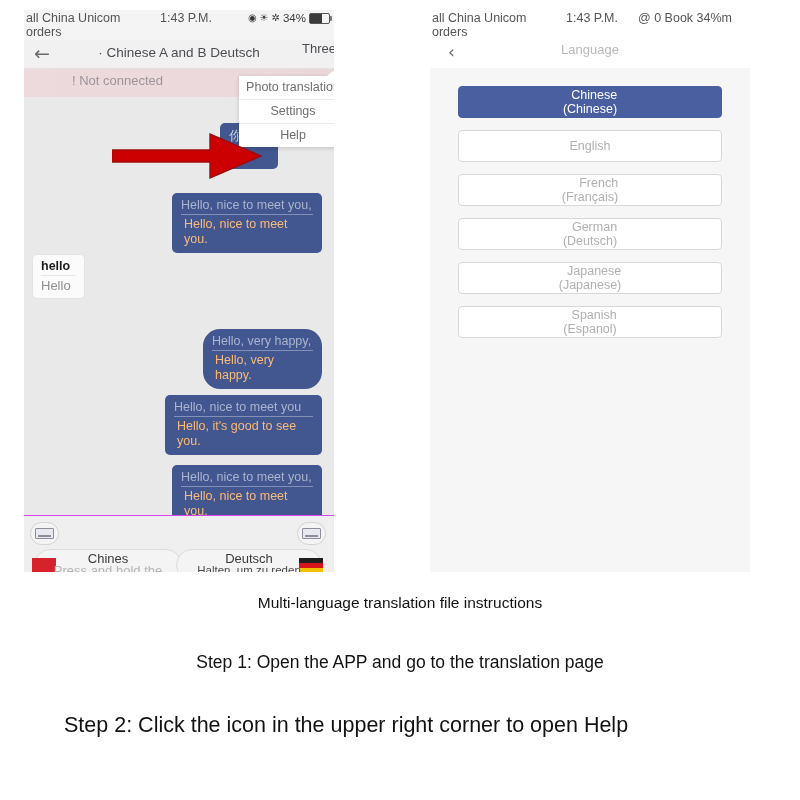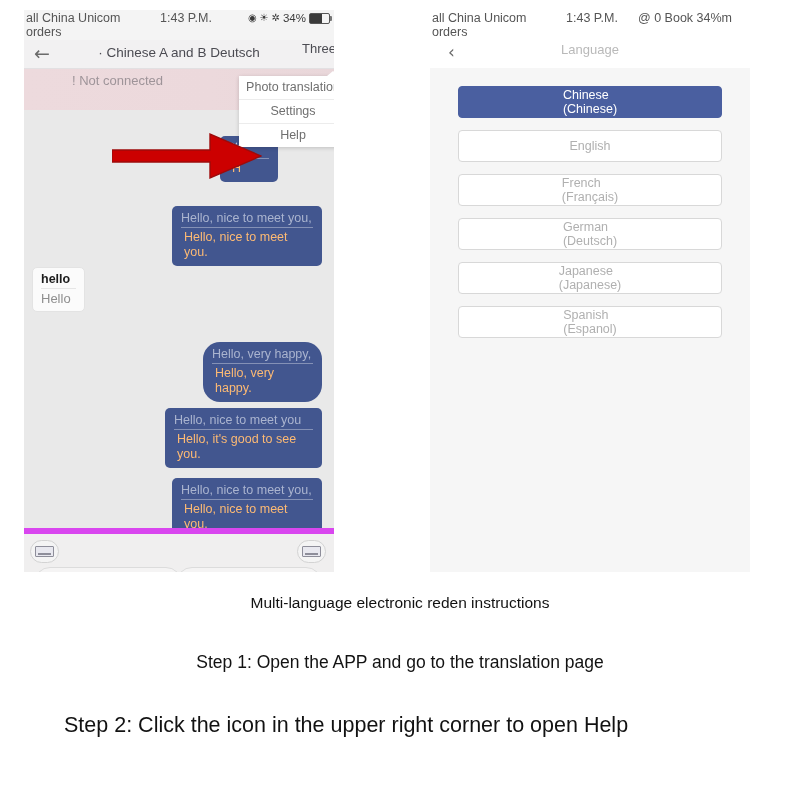--- a/index.html
+++ b/index.html
@@ -84,21 +84,21 @@
     color: #b9b9b9; left: 90px; right: 90px; top: 3px;
     line-height: 14px; font-size: 13px; text-align: center;
   }
   .nav-right {
     position: absolute; right: 2px; top: 2px; width: 30px;
     font-size: 13px; color: #4b4b52; line-height: 14px;
   }
 
   
   .banner {
-    height: 41px; background: #edd9dc;
+    height: 28px; background: #edd9dc;
     background: linear-gradient(90deg,#eddadd 0%, #ecd9dc 60%, #e9d7da 100%);
     color: #9e9499; font-size: 13px; padding: 5px 0 0 48px;
     line-height: 14px; box-sizing: border-box;
   }
 
   
   .chat {
     position: relative; height: 418px; background: #e9e9e9;
     overflow: hidden;
   }
@@ -143,22 +143,21 @@
     padding: 4px 6px; line-height: 15px; border-bottom: 1px solid #ececec;
   }
   .menu-item:last-child { border-bottom: none; }
 
   
   .arrow { position: absolute; left: 88px; top: 122px; z-index: 45; }
 
   
   .toolbar {
     position: relative; height: 82px; background: #f0efef;
-    border-top: 6px solid #d946ef;
-    font-family: Liberation Serif, serif;
+    border-top: 1px solid #d946ef;
   }
   .kb-btn {
     position: absolute; top: 6px; width: 27px; height: 21px;
     border: 1px solid #d3d3d3; border-radius: 13px; background: #f4f4f4;
     display: flex; align-items: center; justify-content: center;
   }
   #kb-left  { left: 6px; }
   #kb-right { right: 8px; }
   .kb-glyph {
     width: 17px; height: 9px; border: 1px solid #8e8e9a;
@@ -191,21 +190,21 @@
   }
   #lang-sub-left  { color: #b5b5b5; font-size: 13px; }
   #lang-sub-right { color: #4b4b4b; }
 
   
   .lang-page { background: #f6f6f6; height: 495px; padding-top: 18px; }
   .lang-row {
     margin: 0 28px 12px 28px; height: 32px; border-radius: 4px;
     border: 1px solid #d8d8d8; background: #ffffff;
     display: flex; align-items: center; justify-content: center;
-    box-sizing: border-box; text-align: left;
+    box-sizing: border-box; text-align: right;
   }
   .lang-row.selected {
     background: #4a5fa0; border-color: #4a5fa0; color: #ffffff;
   }
   .lang-row .lr-text {
     font-size: 12.5px; line-height: 14px; color: #b0b0b0;
   }
   .lang-row.selected .lr-text { color: #ffffff; }
 
   
@@ -340,15 +339,15 @@
     </div>
     <div class="lang-row">
       <span class="lr-text"><span>Japanese</span><br><span>(Japanese)</span></span>
     </div>
     <div class="lang-row">
       <span class="lr-text"><span>Spanish</span><br><span>(Espanol)</span></span>
     </div>
   </div>
 </div>
 
-<div class="caption" id="caption-0">Multi-language electronic reden instructions</div>
+<div class="caption" id="caption-0">Multi-language translation file instructions</div>
 <div class="caption" id="caption-1">Step 1: Open the APP and go to the translation page</div>
 <div class="caption" id="caption-2">Step 2: Click the icon in the upper right corner to open Help</div>
 
 </body></html>

